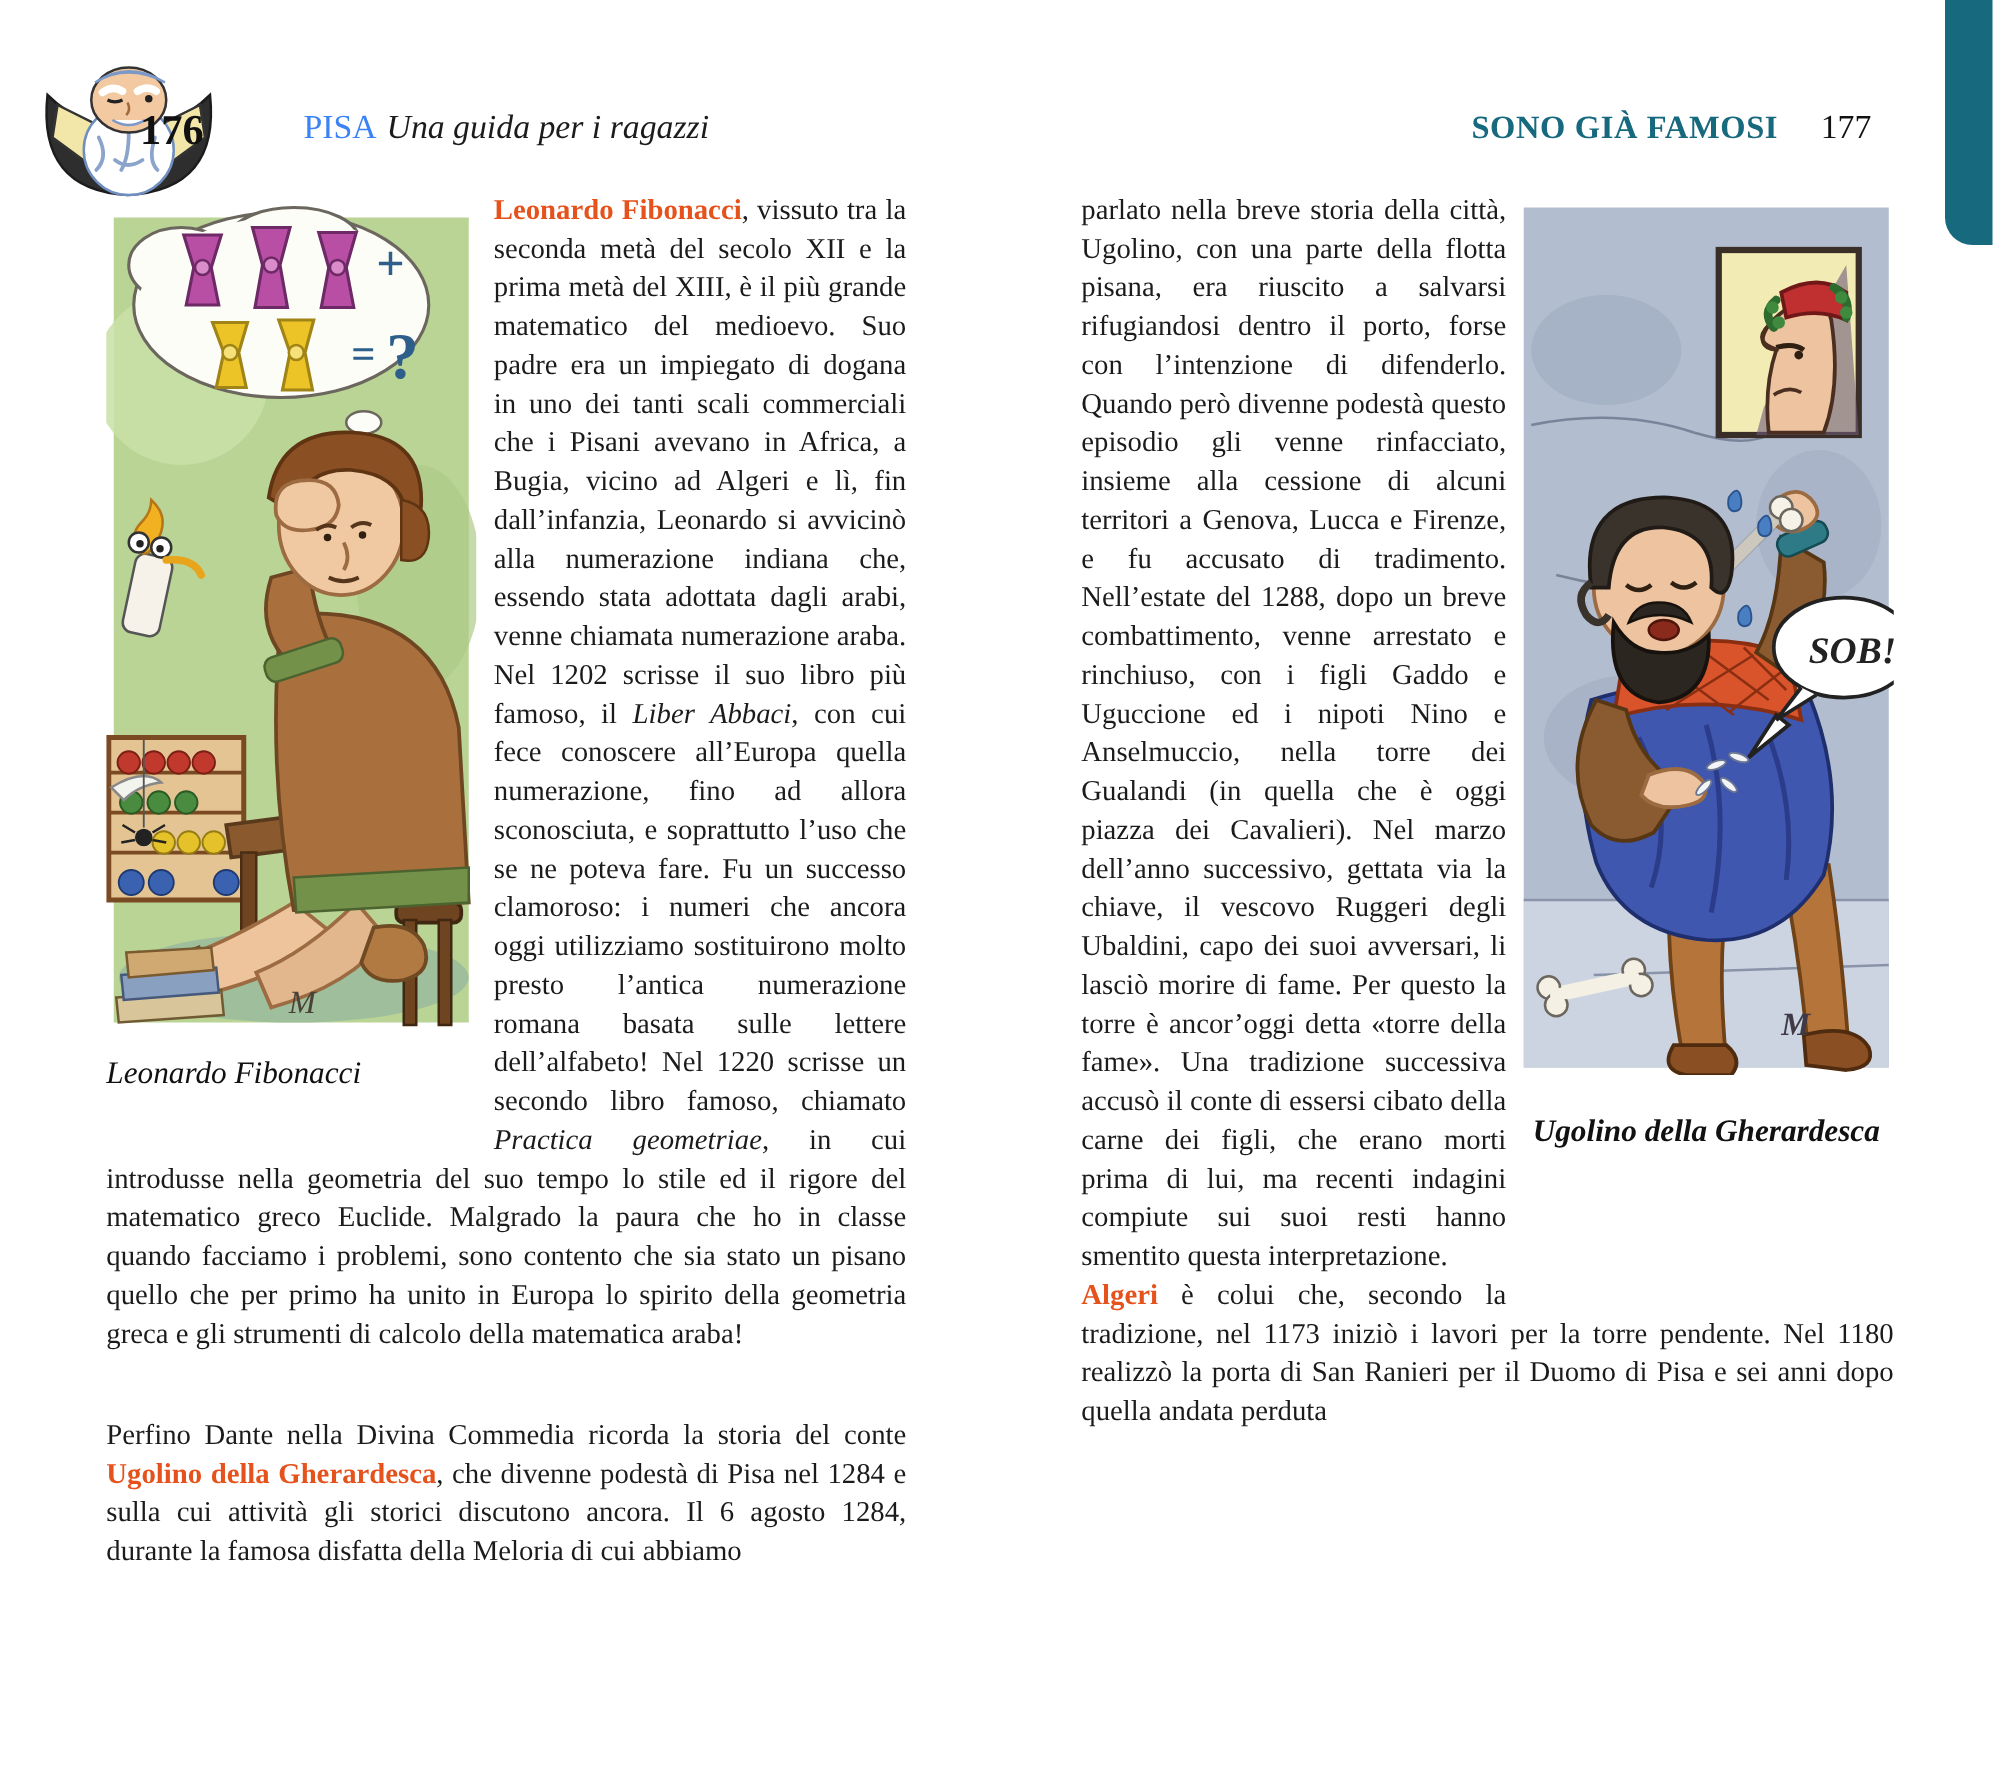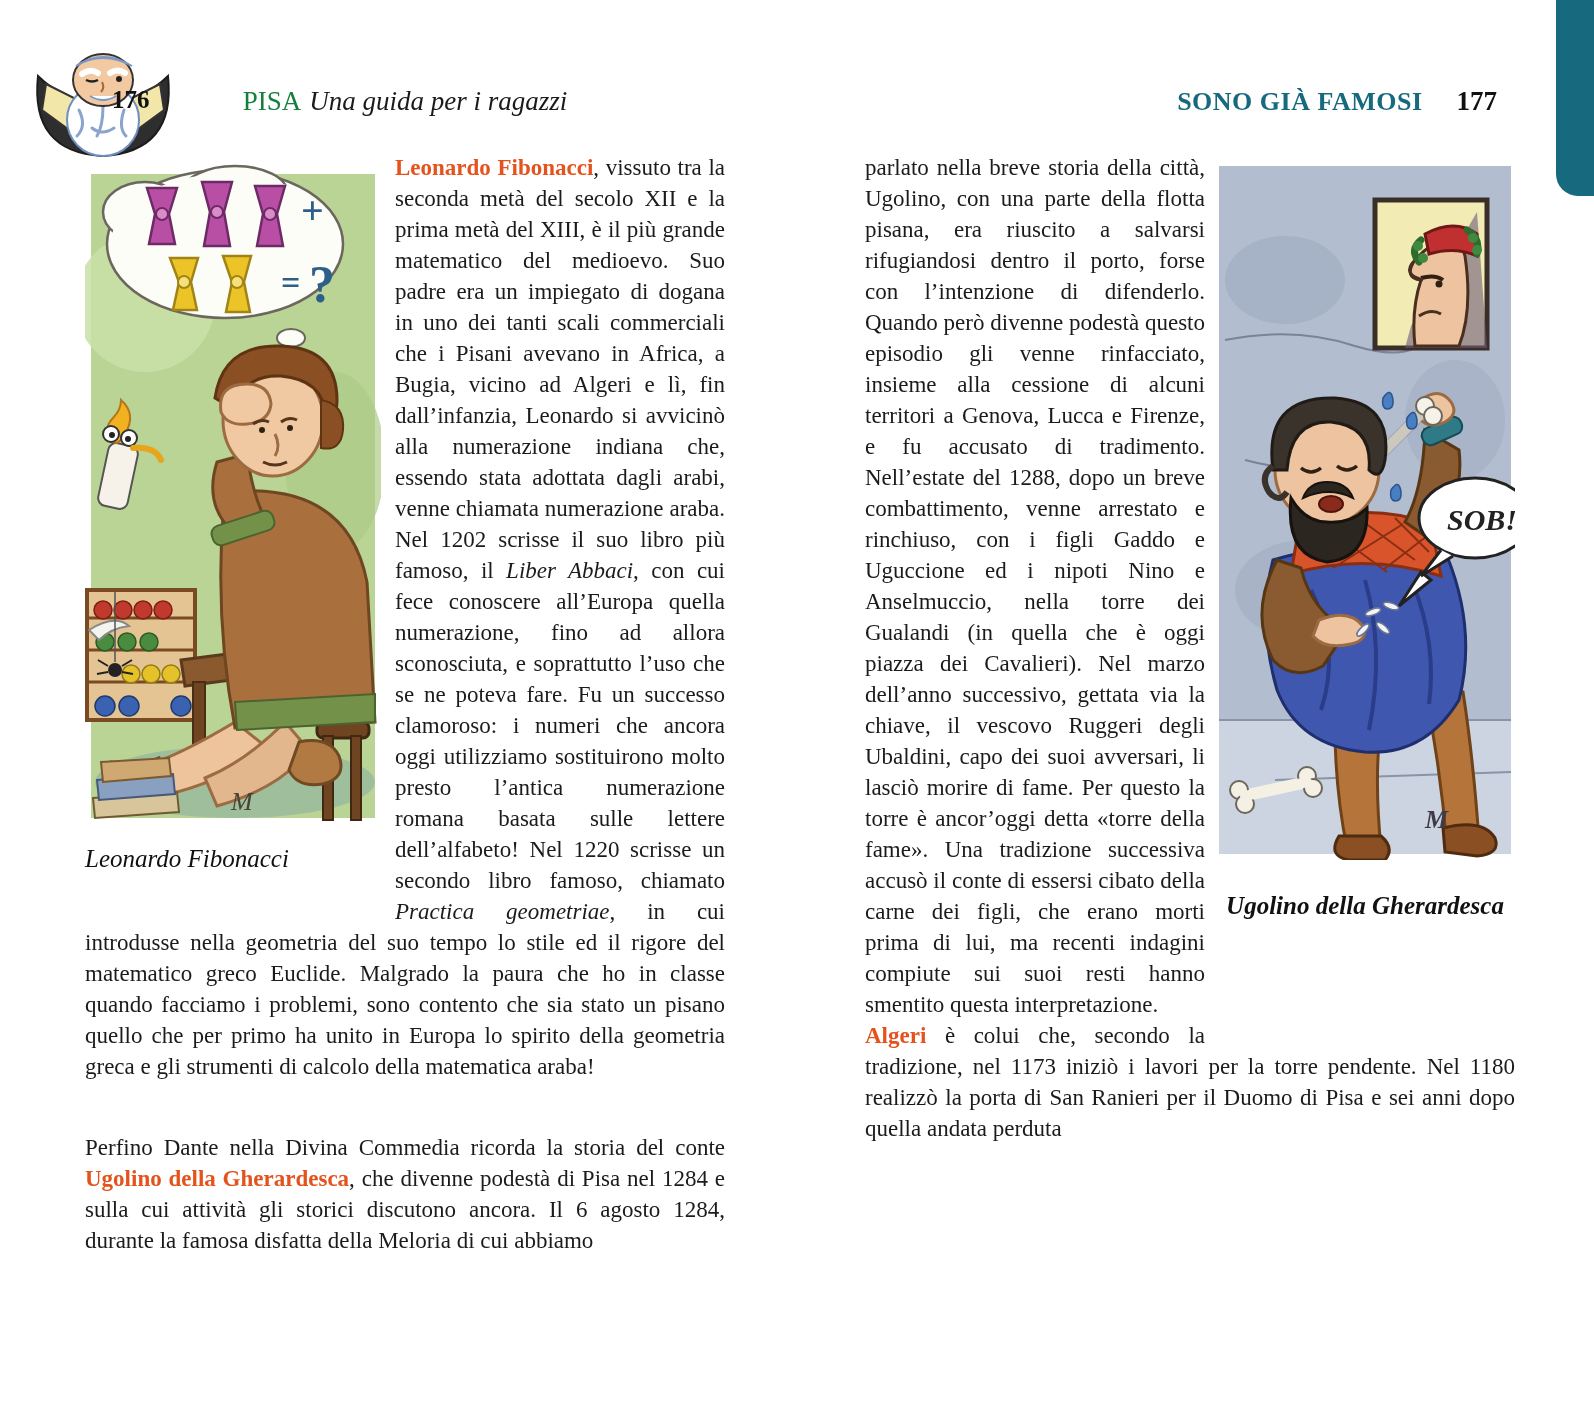--- a/index.html
+++ b/index.html
@@ -4,30 +4,30 @@
 <style>
   * { margin:0; padding:0; box-sizing:border-box; }
   html,body { width:1594px; height:1417px; background:#ffffff;
               font-family:"Liberation Serif", serif; color:#1b1b1b; overflow:hidden; }
 
   
   .corner-tab { position:absolute; right:0; top:0; width:38px; height:196px;
                 background:#17697e; border-bottom-left-radius:22px; }
 
   
-  .pageno { font-weight:bold; font-size:25px; color:#111; }
+  .pageno { font-weight:bold; font-size:34px; color:#111; }
   #pageno-left { position:absolute; left:112px; top:86px; }
   .center-title { position:absolute; left:85px; width:640px; top:86px;
                   text-align:center; font-size:27px; white-space:nowrap; }
-  .center-title .pisa { color:#15803d; margin-right:8px; }
+  .center-title .pisa { color:#3b82f6; margin-right:8px; }
   .center-title .sub { font-style:italic; }
   .right-header { position:absolute; left:865px; width:650px; top:86px;
                   text-align:right; padding-right:18px; white-space:nowrap; }
   .right-header .famosi { color:#17697e; font-weight:bold; font-size:26px; letter-spacing:.5px; }
-  .right-header .pageno-r { font-weight:bold; font-size:27px; margin-left:34px; color:#111; }
+  .right-header .pageno-r { font-weight:normal; font-size:27px; margin-left:34px; color:#111; }
 
   
   .body-col { font-size:23px; line-height:31px; text-align:justify;
               hyphens:auto; -webkit-hyphens:auto; }
   #left-body  { position:absolute; left:85px;  top:152px; width:640px; }
   #right-body { position:absolute; left:865px; top:152px; width:650px; }
 
   .fig-left  { float:left;  width:296px; margin:10px 14px 0 0; padding-bottom:52px; }
   .fig-right { float:right; width:300px; margin:8px 0 0 10px; padding-bottom:110px;font-weight:bold; }
   .fig-left svg, .fig-right svg { display:block; }

